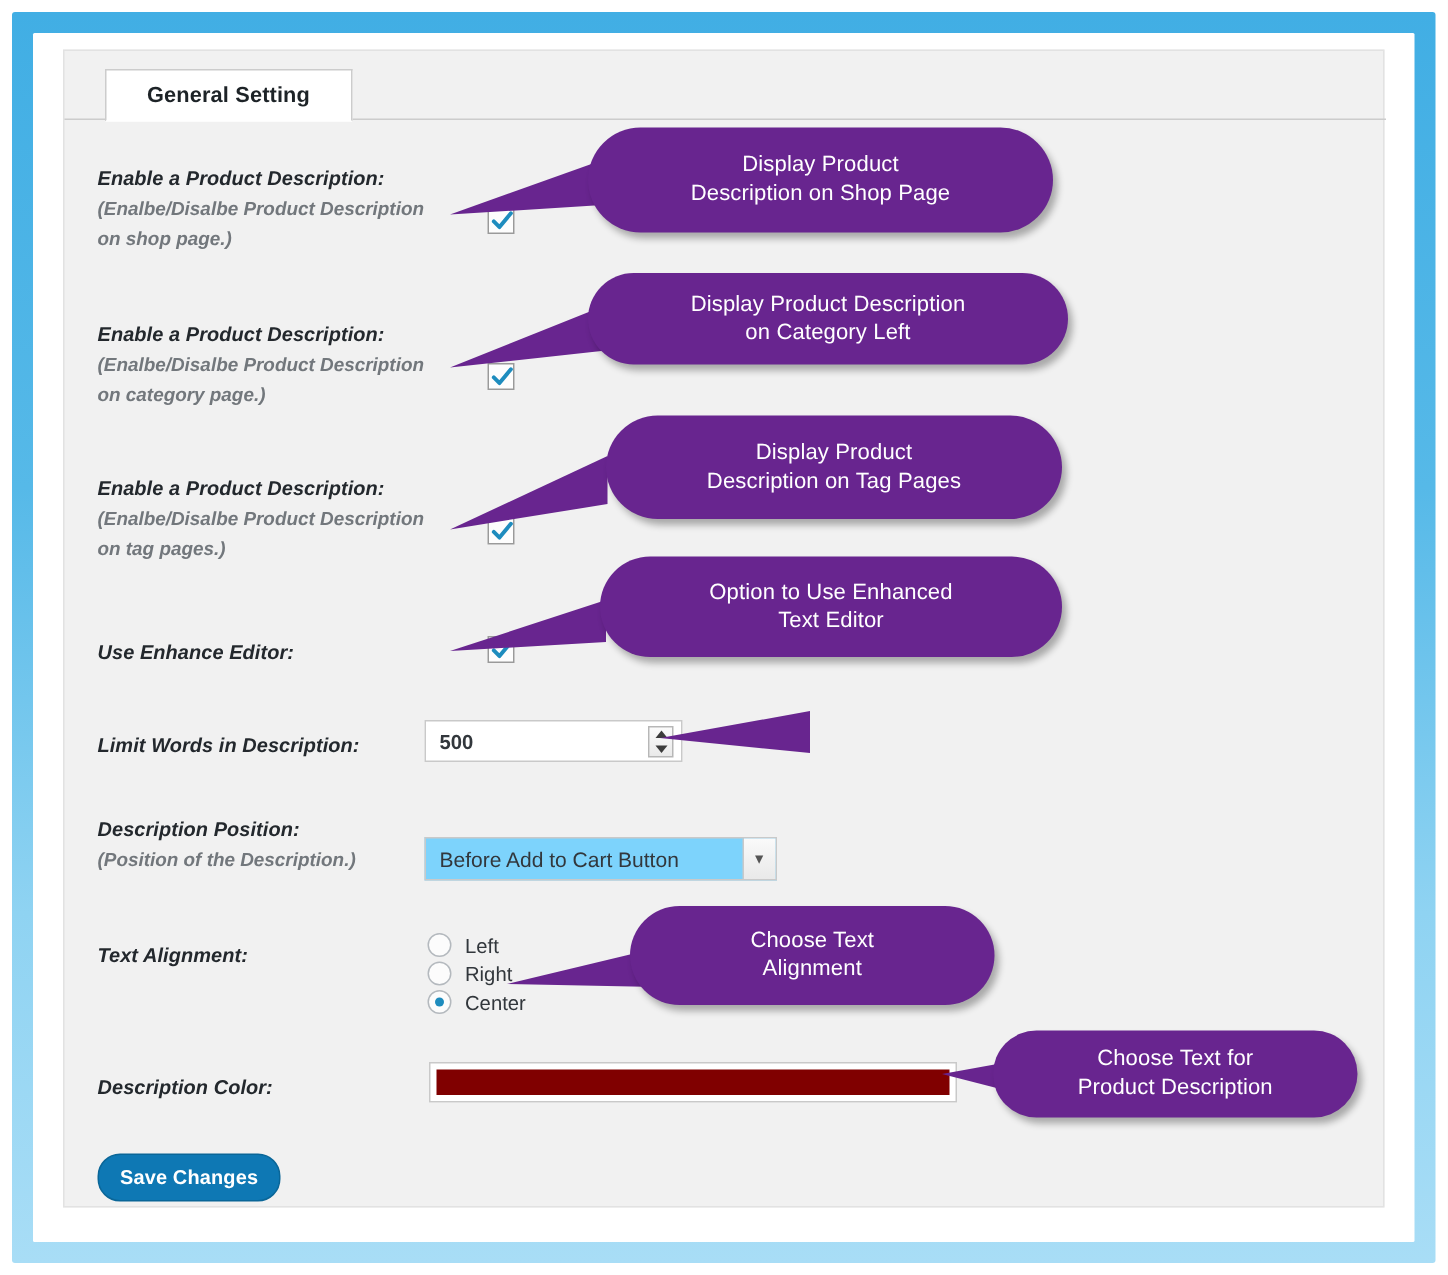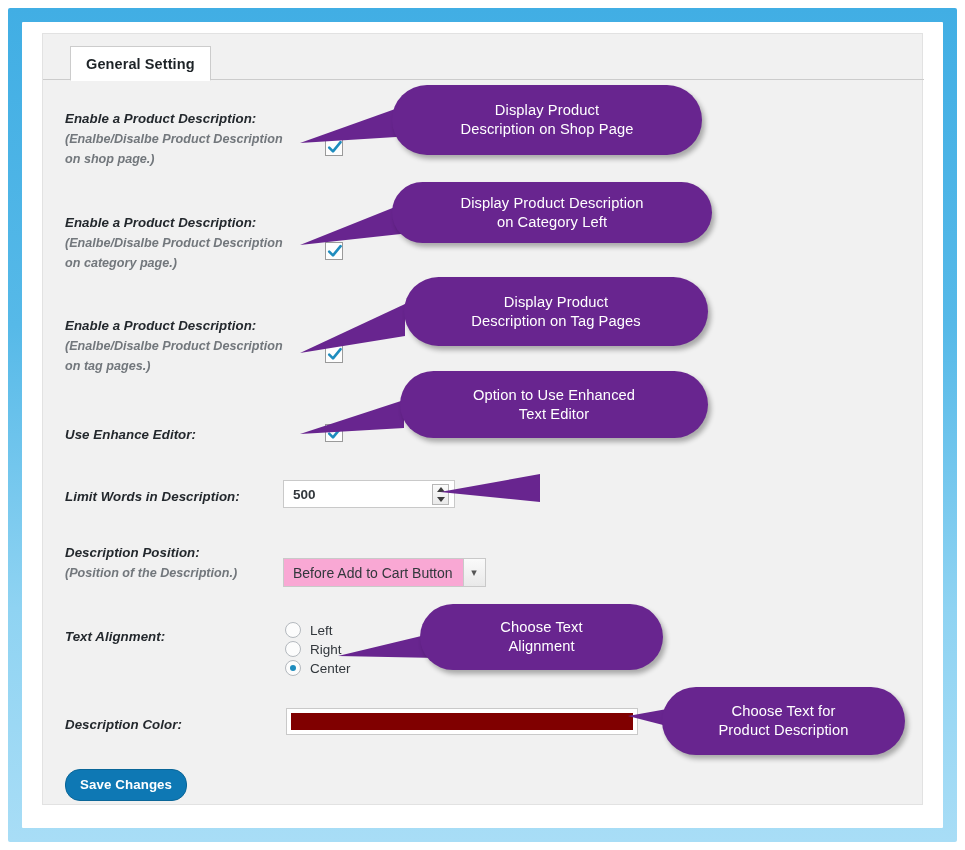--- a/index.html
+++ b/index.html
@@ -46,21 +46,21 @@
   .tabstrip {
     position: absolute;
     left: 0; top: 12px;
     width: 881px; height: 34px;
     border-bottom: 1px solid #cccccc;
   }
   .tab {
     position: absolute;
     left: 27px; top: 0;
     height: 35px;
-    padding: 0 15px;
+    padding: 0 27px;
     display: flex; align-items: center;
     background: #ffffff;
     border: 1px solid #cccccc;
     border-bottom: 1px solid #ffffff;
     font-size: 14.5px;
     font-weight: 600;
     color: #1d2327;
     letter-spacing: 0.1px;
   }
 
@@ -122,26 +122,27 @@
     border: 1px solid #b7b7b7;
     display: flex; flex-direction: column;
     align-items: center; justify-content: space-around;
   }
   .spin-up, .spin-dn { width: 0; height: 0; }
   .spin-up { border-left: 4px solid transparent; border-right: 4px solid transparent; border-bottom: 5px solid #3c3c3c; }
   .spin-dn { border-left: 4px solid transparent; border-right: 4px solid transparent; border-top: 5px solid #3c3c3c; }
 
   .selectwrap {
     height: 29px;
-    background: #f9a8d4;
+    background: #7dd3fc;
     border: 1px solid #c9c9c9;
     display: flex; align-items: center;
     padding-left: 9px; padding-right: 0;
     font-size: 14px;
     color: #32373c;
+    gap: 32px;
   }
   .select-txt { padding-right: 10px; white-space: nowrap; }
   .select-arrow {
     margin-left: auto;
     width: 22px; height: 27px;
     background: linear-gradient(180deg,#fafafa 0%,#e9e9e9 100%);
     border-left: 1px solid #c9c9c9;
     display: flex; align-items: center; justify-content: center;
     font-size: 11px; color: #555;
   }
@@ -407,20 +408,20 @@
   </div>
 
 
   <div class="callout" style="left:420px; top:604px; width:243px; height:66px;">
     <div class="ctext">
       <span>Choose Text</span><br>
       <span>Alignment</span>
     </div>
   </div>
 
-  <div class="callout" style="left:662px; top:687px; width:243px; height:68px;justify-content:center;">
+  <div class="callout" style="left:662px; top:687px; width:243px; height:58px;justify-content:center;">
     <div class="ctext">
       <span>Choose Text for</span><br>
       <span>Product Description</span>
     </div>
   </div>
 
 </div>
 
 </body></html>

